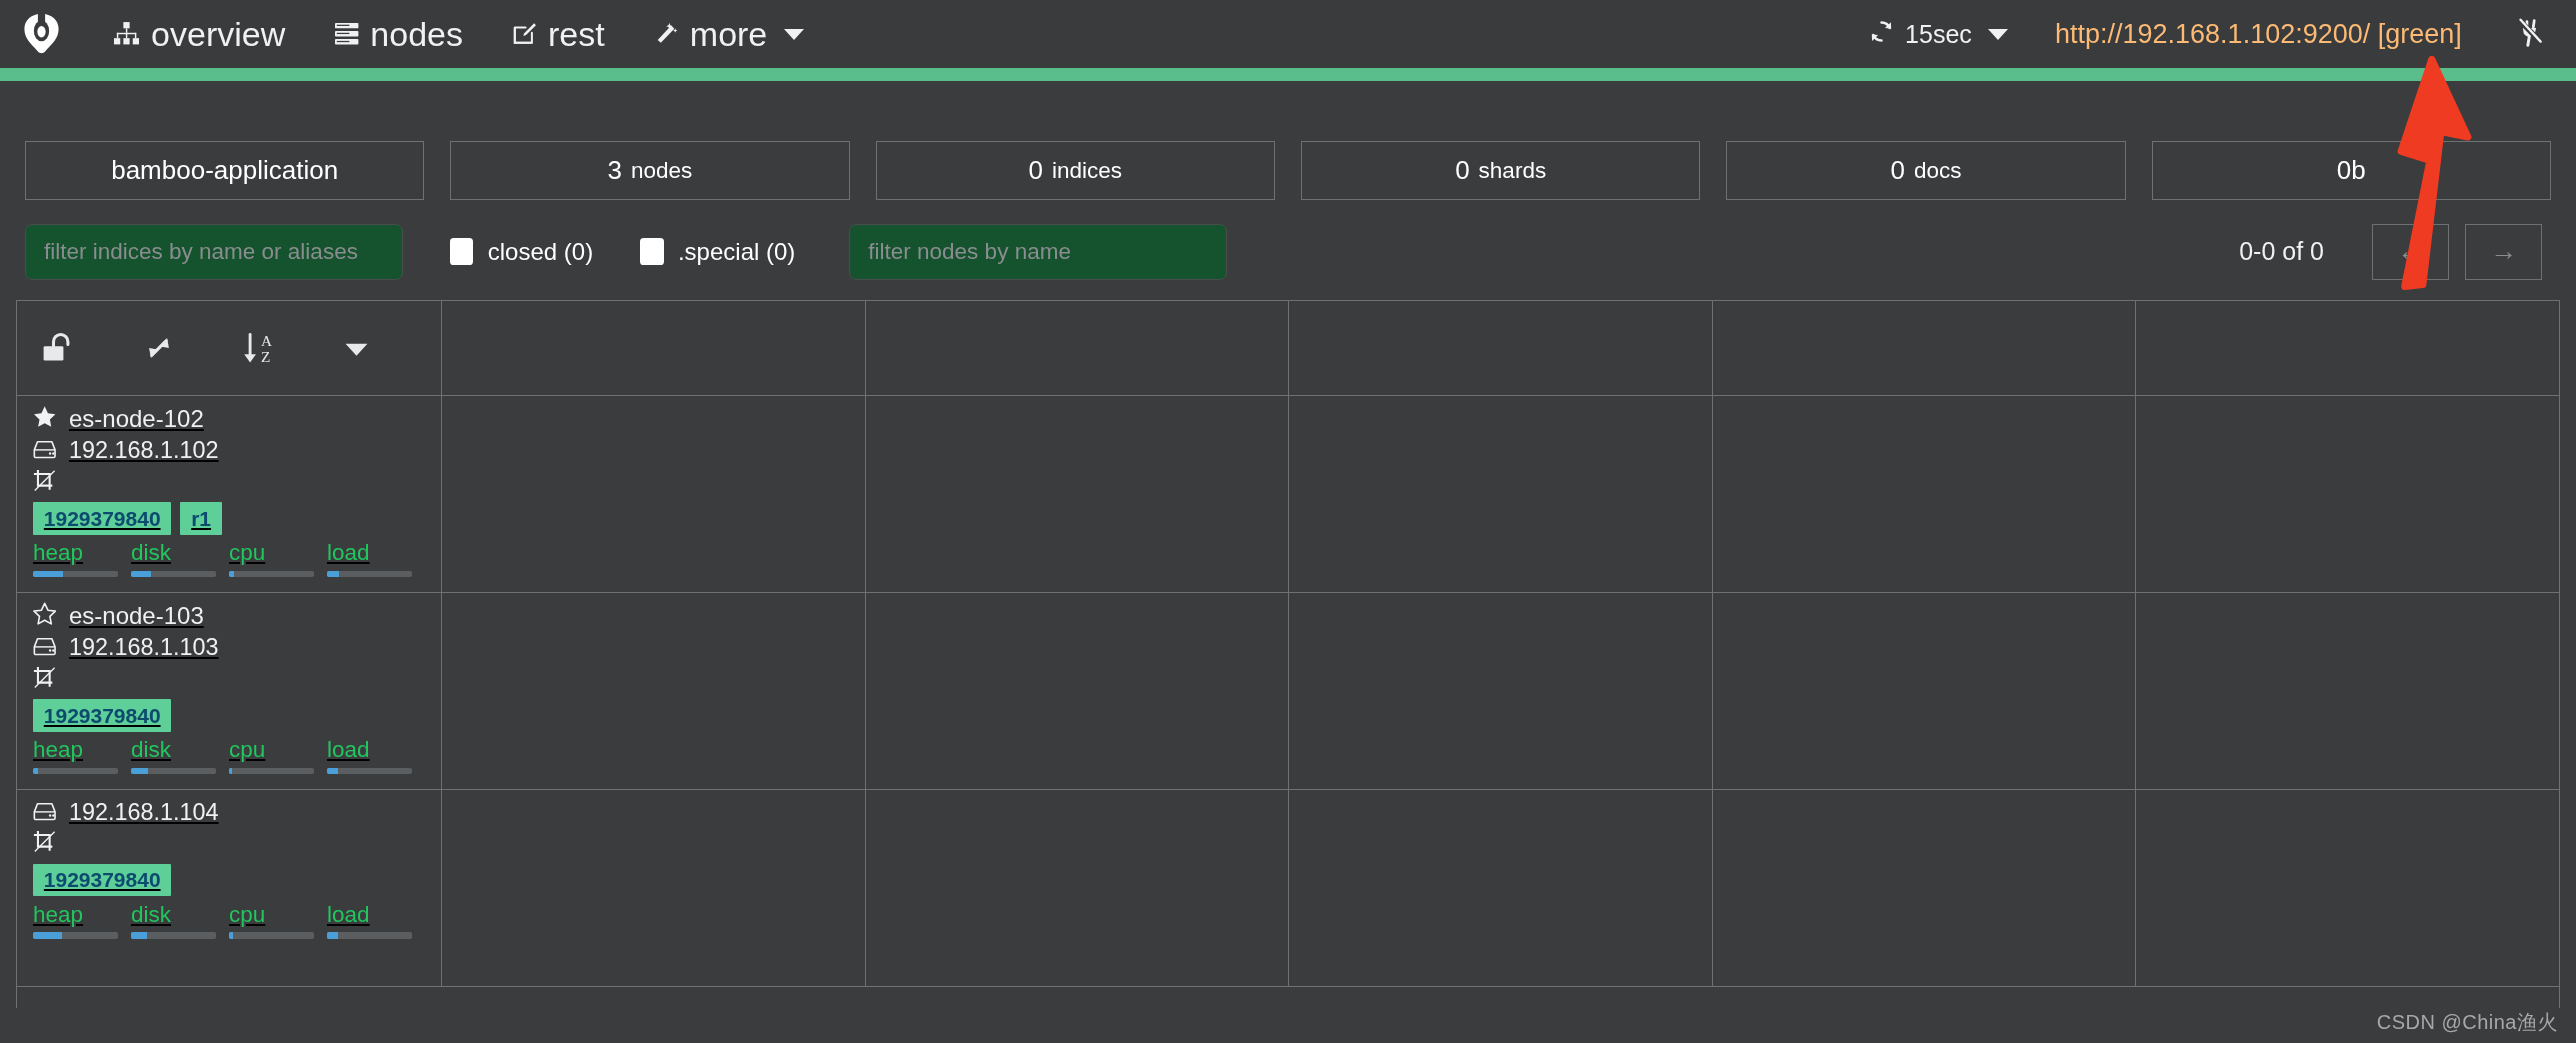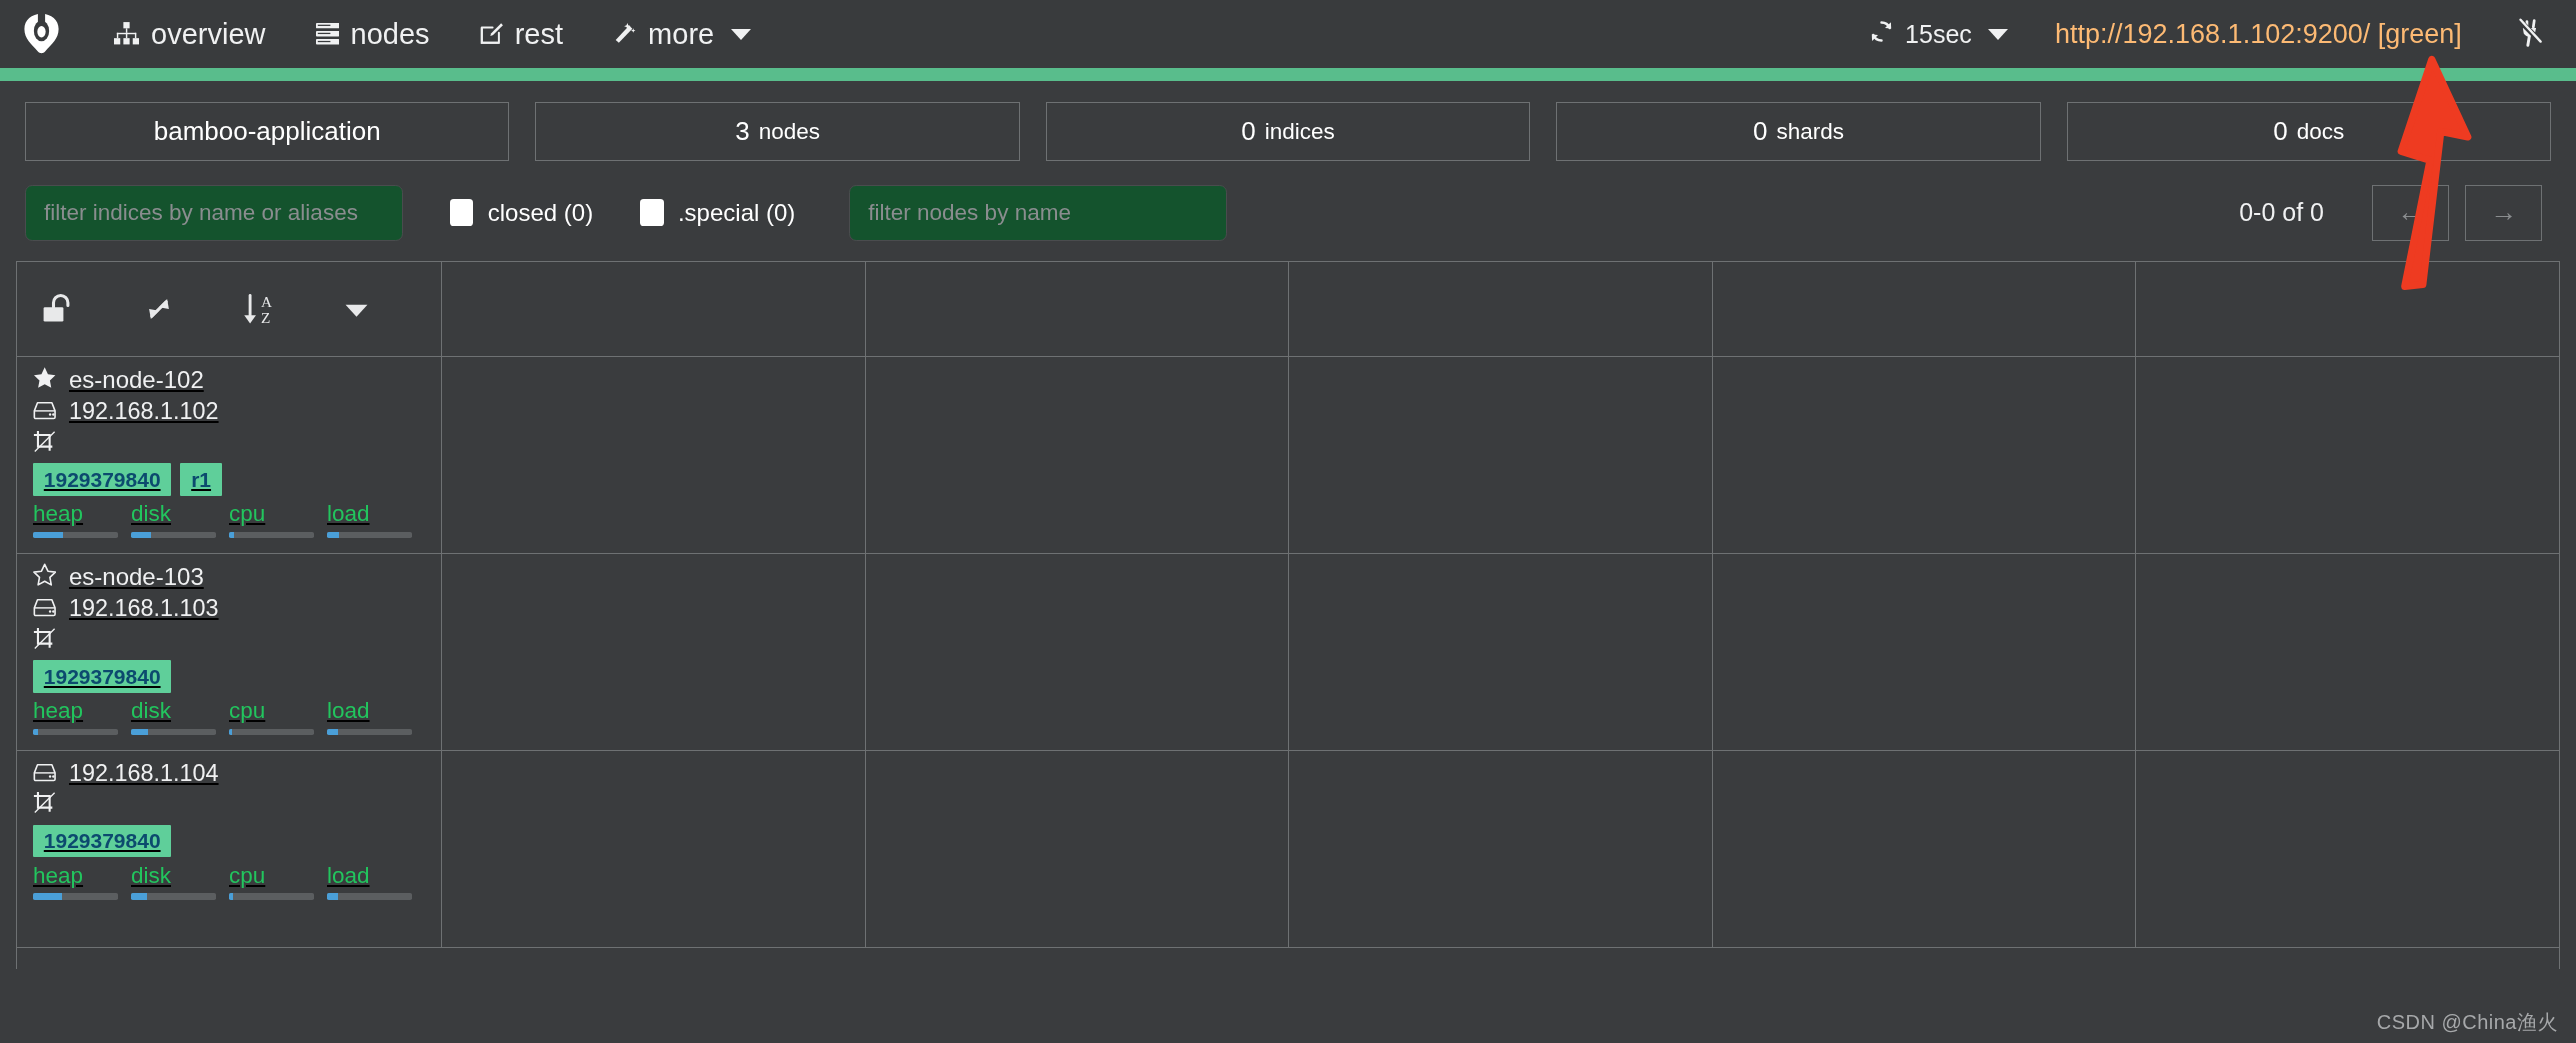--- a/index.html
+++ b/index.html
@@ -25,21 +25,21 @@
     width: 50px; height: 50px;
     margin-right: 23.4px;
     display: flex; align-items: center; justify-content: center;
     flex: 0 0 auto;
   }
   .nav-items { display: flex; align-items: center; gap: 0px; }
   .nav-item {
     display: flex; align-items: center;
     gap: 11.7px;
     color: #f0f1f2;
-    font-size: 29px;
+    font-size: 34px;
     padding: 9px 25px;
     cursor: pointer;
     white-space: nowrap;
     justify-content: space-between;
   }
   .nav-item .ico { display: flex; align-items: center; }
   .nav-spacer { flex: 1 1 auto; }
 
   .nav-right { display: flex; align-items: center; gap: 0; text-align: right; }
   .refresh-box {
@@ -60,20 +60,21 @@
   }
   .plug-btn { padding: 7.2px 5.4px 7.2px 23.4px; cursor: pointer; display:flex; align-items:center;}
 
   .status-bar { height: 12.6px; background: #59bd8c; width: 100%; }
 
   
   .stats-row {
     display: flex;
     gap: 8px;
     padding: 21.6px 16px 0 16px;
+    margin-top: 39px;
   }
   .stat-card {
     flex: 1 1 0;
     margin: 0 9px;
     height: 59px;
     border: 0.9px solid #6e7173;
     display: flex; align-items: center; justify-content: center;
     color: #ffffff;
     background: #3a3c3e;
   }
@@ -330,20 +331,23 @@
       <span class="small">indices</span>
     </div>
     <div class="stat-card">
       <span class="big">0</span>
       <span class="small">shards</span>
     </div>
     <div class="stat-card">
       <span class="big">0</span>
       <span class="small">docs</span>
     </div>
+    <div class="stat-card">
+      <span class="big">0b</span>
+    </div>
   </div>
 
   <div class="filter-row">
 
     <input class="filter-input" type="text" placeholder="filter indices by name or aliases" style="">
 
     <label class="check-wrap">
       <span class="cb"></span>
       <span>closed (0)</span>
     </label>

